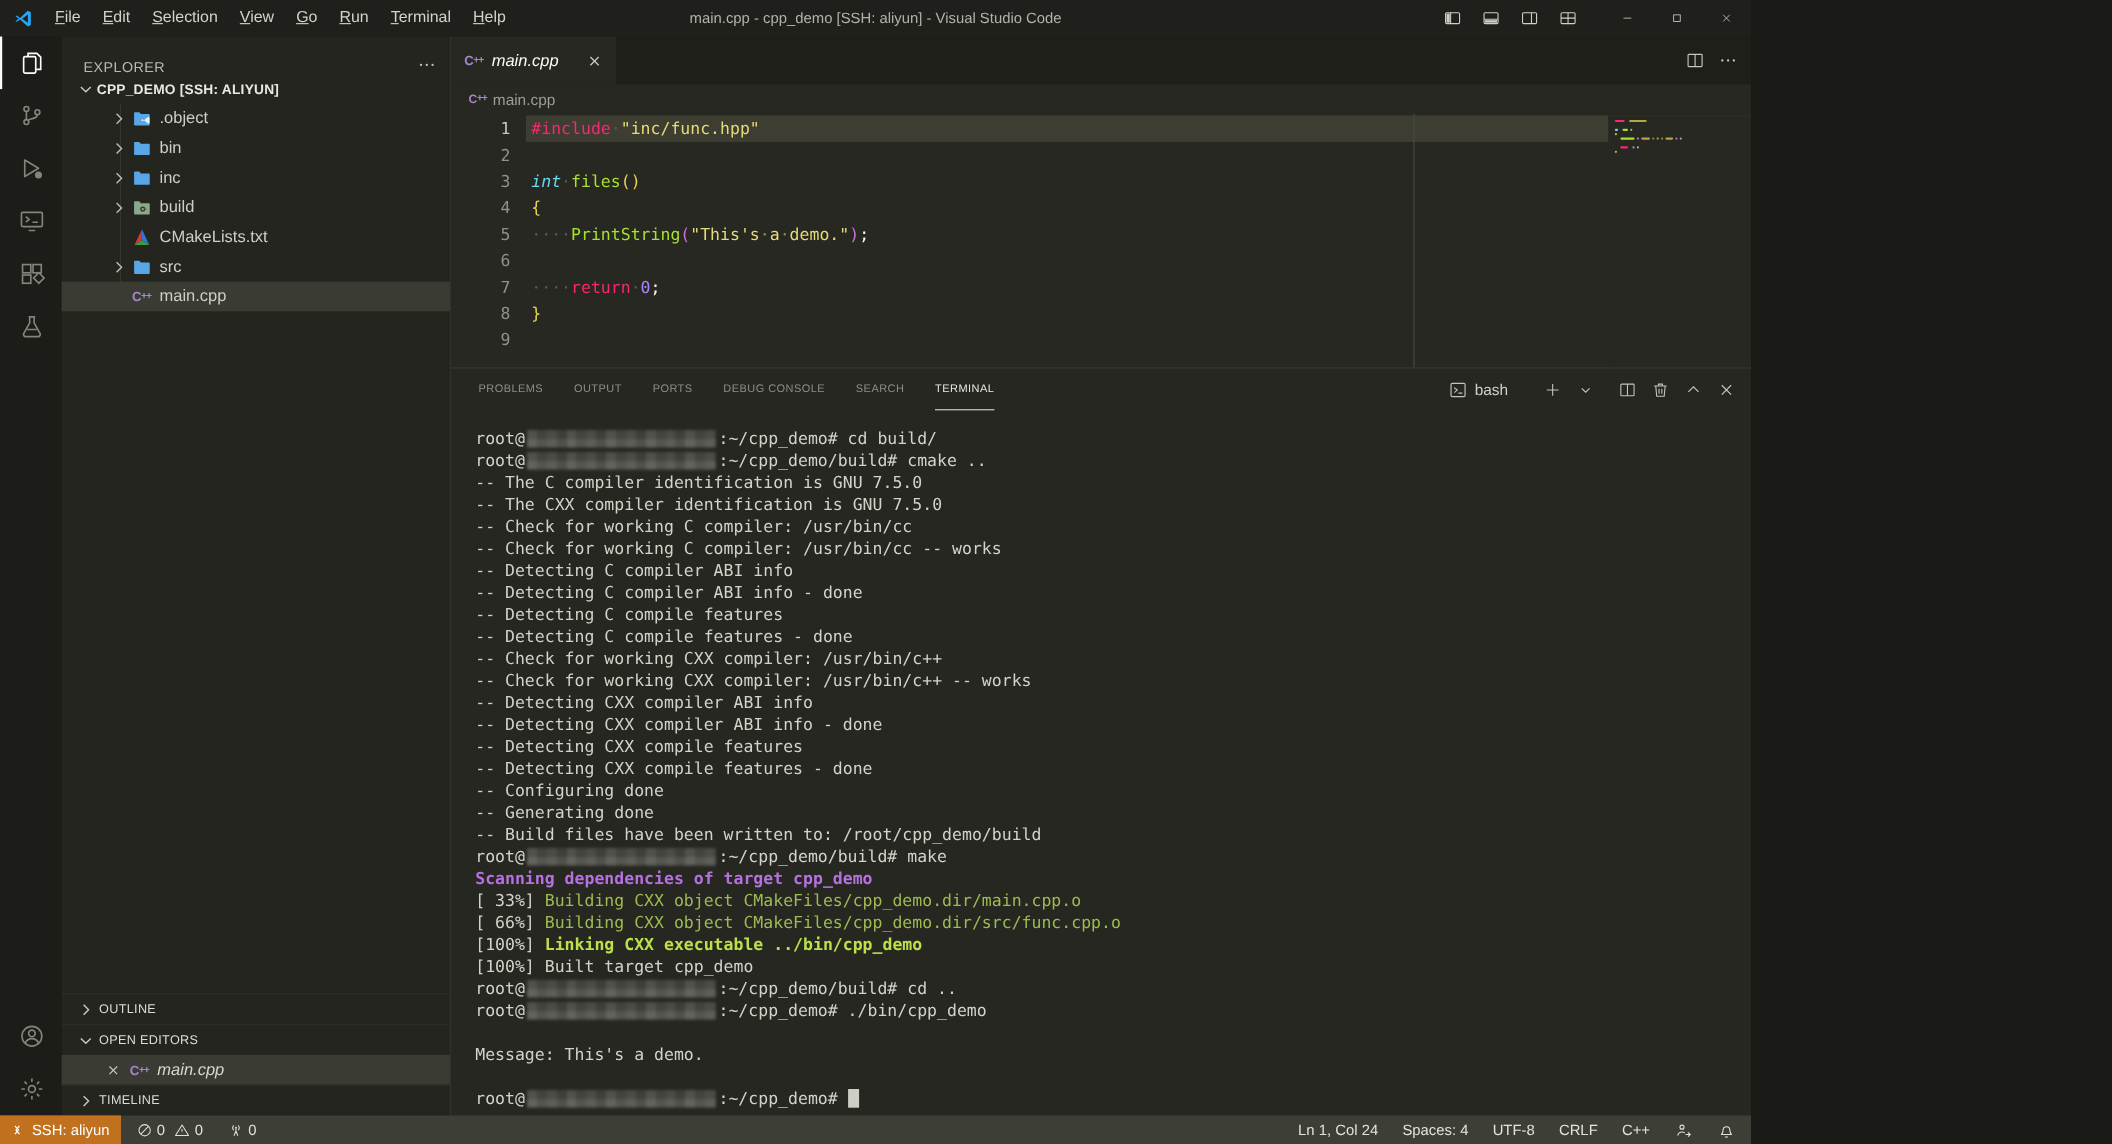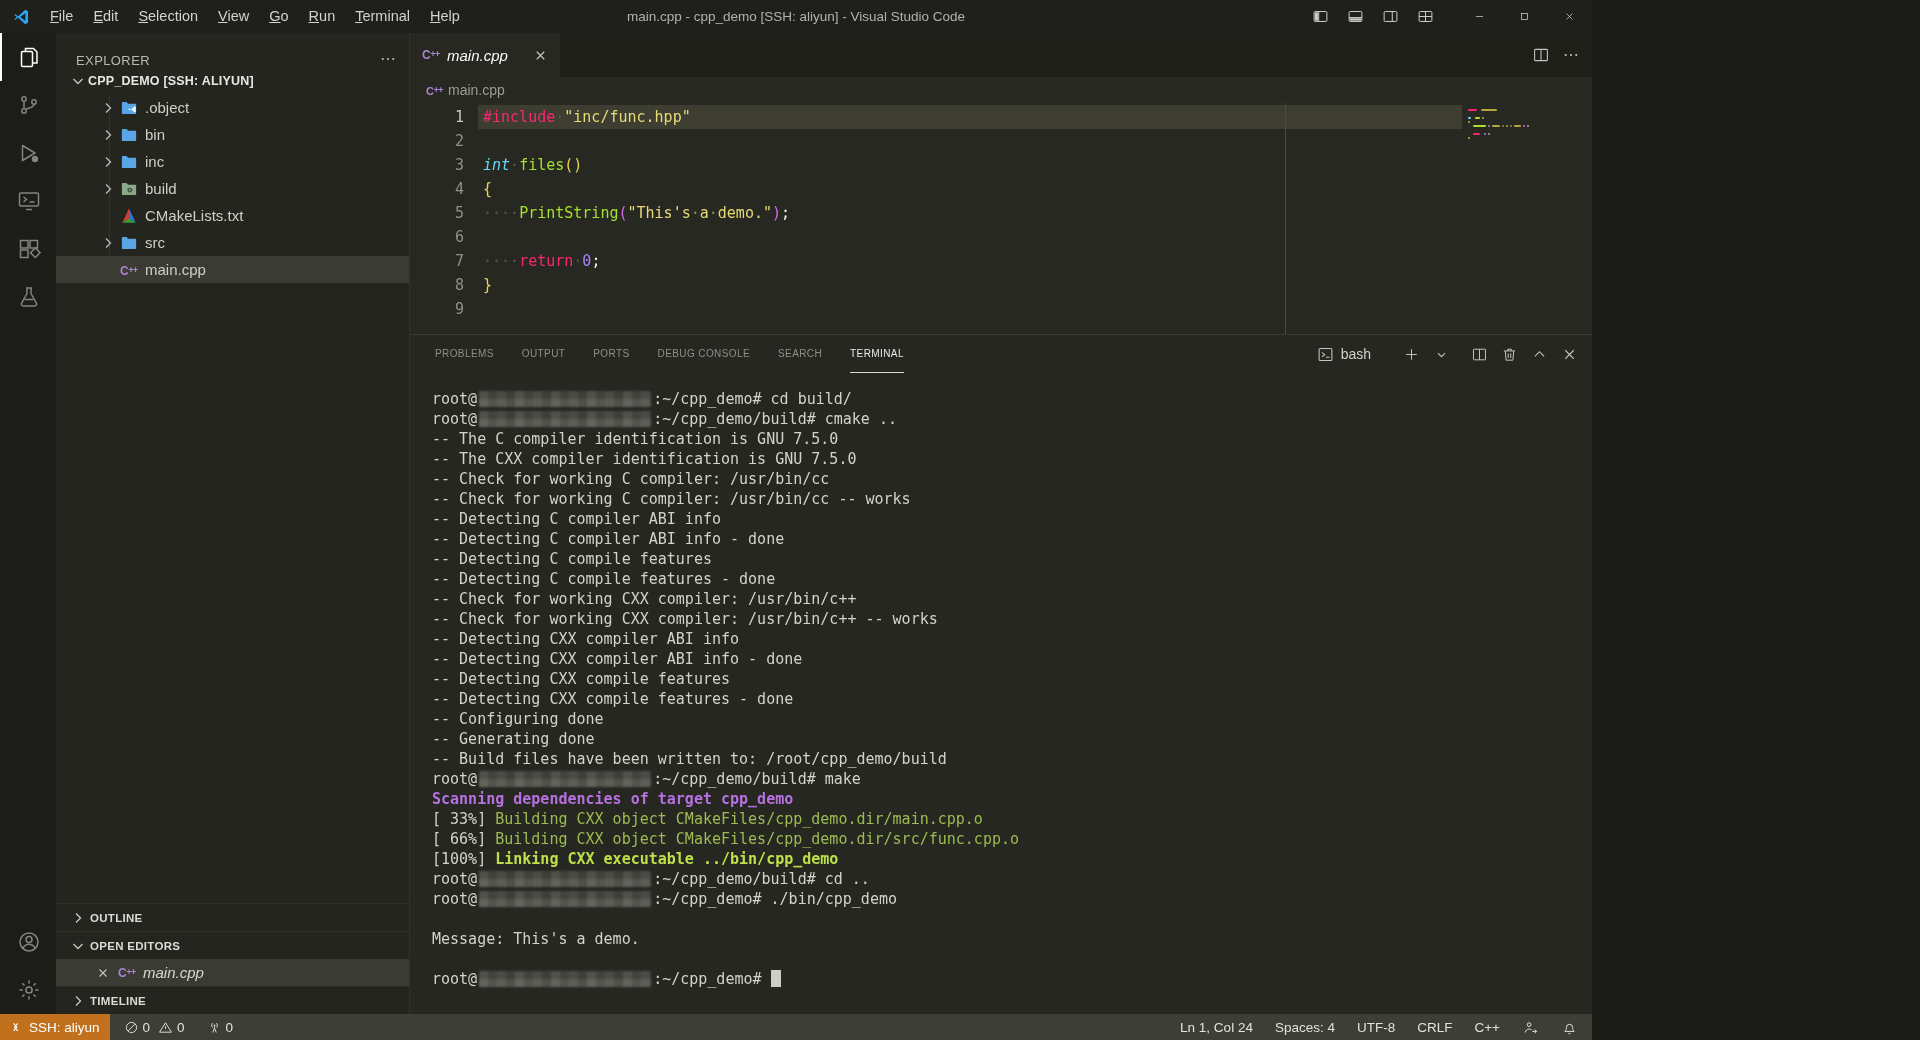--- a/index.html
+++ b/index.html
@@ -43,21 +43,21 @@
   .tree{flex:none;position:relative}
   .tree::before{content:"";position:absolute;left:53px;top:0;bottom:0;width:1px;background:#34352d}
   .tree-row{height:27px;display:flex;align-items:center;font-size:15px;color:#cfceC8;position:relative}
   .tree-row.selected{background:#3a3b33}
   .tree-row .chev{width:16px;height:16px;margin-left:44px;margin-right:4px;color:#bdbcb6}
   .tree-row .no-chev{width:16px;margin-left:44px;margin-right:4px}
   .tree-row .f-ic{width:18px;height:18px;margin-right:7px}
   .cpp-ic{color:#a885d2;font-weight:bold;font-size:12px;font-style:normal;letter-spacing:-.5px;white-space:nowrap}
   .cpp-ic i{font-style:normal;font-size:9.5px;vertical-align:2px;letter-spacing:-1px}
   .sb-bottom{margin-top:auto;flex:none}
-  .sec-head{height:27px;display:flex;align-items:center;font-weight:bold;font-size:11.5px;color:#dcdbd6;letter-spacing:.3px;border-top:1px solid #2d2e27}
+  .sec-head{height:27px;display:flex;align-items:center;font-weight:normal;font-size:11.5px;color:#dcdbd6;letter-spacing:.3px;border-top:1px solid #2d2e27}
   .sec-head .chev{width:16px;height:16px;margin:0 4px 0 14px;color:#c9c8c2}
   .oe-row{height:27px;display:flex;align-items:center;background:#3a3b33;font-size:15px;color:#d8d7d1}
   .oe-row .x{width:14px;height:14px;margin:0 8px 0 40px;color:#c5c4be}
   .oe-row .f-ic{width:18px;height:18px;margin-right:7px;display:inline-flex;align-items:center}
   .oe-label{font-style:italic}
 
   
   .editor-col{flex:1;display:flex;flex-direction:column;min-width:0;background:#272822}
   .tabbar{height:44px;flex:none;background:#1e1f19;display:flex;align-items:stretch}
   .tab{display:flex;align-items:center;background:#272822;padding:0 12px;min-width:150px;box-sizing:border-box}
@@ -591,20 +591,21 @@
             <div class="tline"><span>-- Detecting CXX compile features</span></div>
             <div class="tline"><span>-- Detecting CXX compile features - done</span></div>
             <div class="tline"><span>-- Configuring done</span></div>
             <div class="tline"><span>-- Generating done</span></div>
             <div class="tline"><span>-- Build files have been written to: /root/cpp_demo/build</span></div>
             <div class="tline"><span>root@</span><span class="mosaic"></span><span>:~/cpp_demo/build# make</span></div>
             <div class="tline"><span class="t-purple">Scanning dependencies of target cpp_demo</span></div>
             <div class="tline"><span>[ 33%] </span><span class="t-green">Building CXX object CMakeFiles/cpp_demo.dir/main.cpp.o</span></div>
             <div class="tline"><span>[ 66%] </span><span class="t-green">Building CXX object CMakeFiles/cpp_demo.dir/src/func.cpp.o</span></div>
             <div class="tline"><span>[100%] </span><span class="t-greenb">Linking CXX executable ../bin/cpp_demo</span></div>
+            <div class="tline"><span>[100%] Built target cpp_demo</span></div>
             <div class="tline"><span>root@</span><span class="mosaic"></span><span>:~/cpp_demo/build# cd ..</span></div>
             <div class="tline"><span>root@</span><span class="mosaic"></span><span>:~/cpp_demo# ./bin/cpp_demo</span></div>
             <div class="tline">&nbsp;</div>
             <div class="tline"><span>Message: This's a demo.</span></div>
             <div class="tline">&nbsp;</div>
             <div class="tline"><span>root@</span><span class="mosaic"></span><span>:~/cpp_demo# </span><span class="cursor"></span></div>
           </div>
       </div>
     </div>
   </div>

